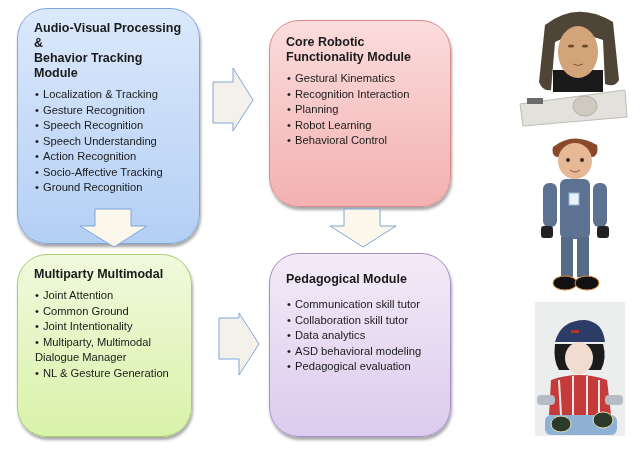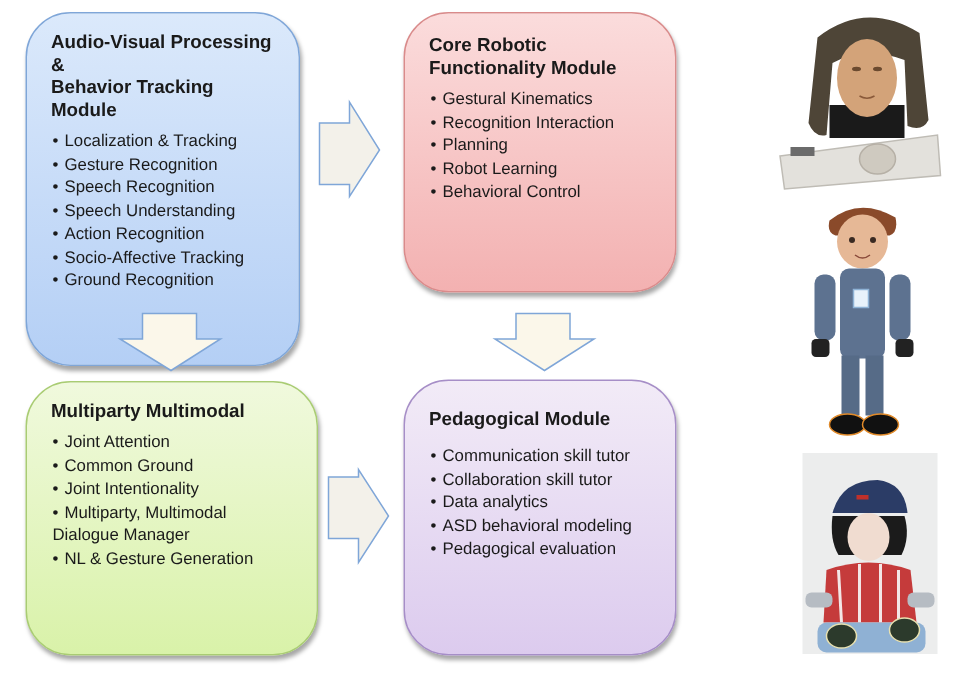--- a/index.html
+++ b/index.html
@@ -3,23 +3,23 @@
 <meta charset="utf-8">
 <style>
   html, body { margin: 0; padding: 0; background: #ffffff; }
   body { width: 642px; height: 449px; position: relative; overflow: hidden;
          font-family: "Liberation Sans", "DejaVu Sans", sans-serif; color: #1a1a1a; }
   .box { position: absolute; box-sizing: border-box; border-radius: 30px;
          border: 1px solid; box-shadow: 1px 3px 3px rgba(0,0,0,0.35);
          padding: 12px 10px 10px 16px; }
   .box-blue   { left: 17px;  top: 8px;   width: 183px; height: 236px;
                 background: linear-gradient(#dbe9fb, #b4cff5); border-color: #7fa6d8; }
-  .box-pink   { left: 269px; top: 8px;   width: 182px; height: 187px;
+  .box-pink   { left: 269px; top: 20px;   width: 182px; height: 187px;
                 background: linear-gradient(#fbdcdc, #f3b1b1); border-color: #d98b8b; }
-  .box-green  { left: 17px;  top: 254px; width: 195px; height: 183px;
+  .box-green  { left: 17px;  top: 254px; width: 175px; height: 183px;
                 background: linear-gradient(#f0f9dd, #d9f2a9); border-color: #a9cc73; }
   .box-purple { left: 269px; top: 253px; width: 182px; height: 184px;
                 background: linear-gradient(#f2ebf7, #dccbee); border-color: #a68ec7; }
   .title { font-weight: bold; font-size: 12.5px; line-height: 15px; margin: 0 0 6px 0; }
   .box-pink .title { margin-top: 2px; }
   .box-purple .title { margin-top: 6px; margin-bottom: 10px; }
   ul { list-style: none; margin: 1px; padding: 0; }
   li { font-size: 11.2px; line-height: 15.5px; white-space: nowrap; }
   li .bullet { display: inline-block; width: 8px; }
   .arrow { position: absolute; }

